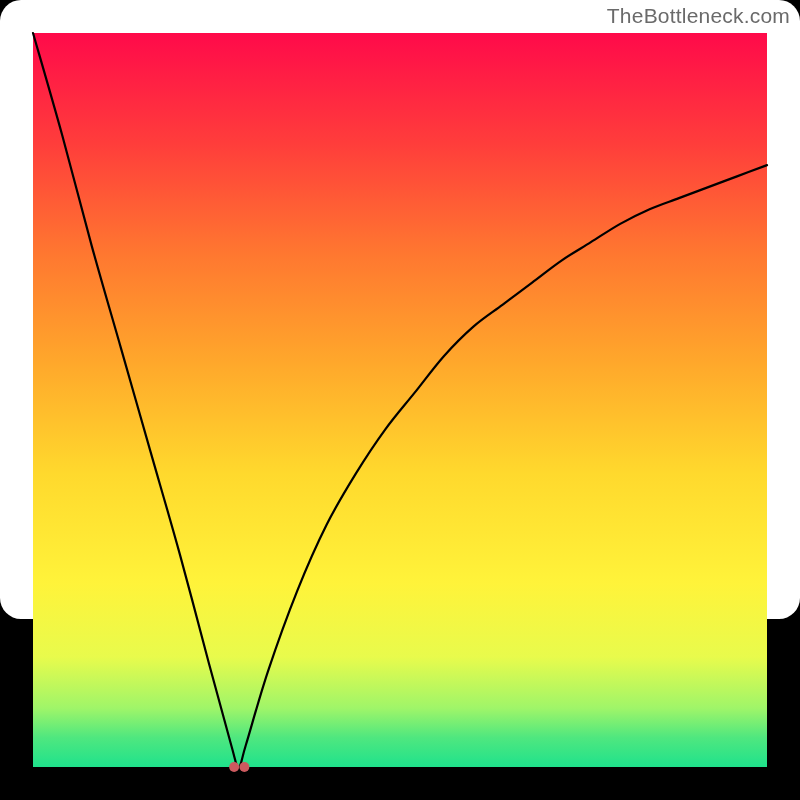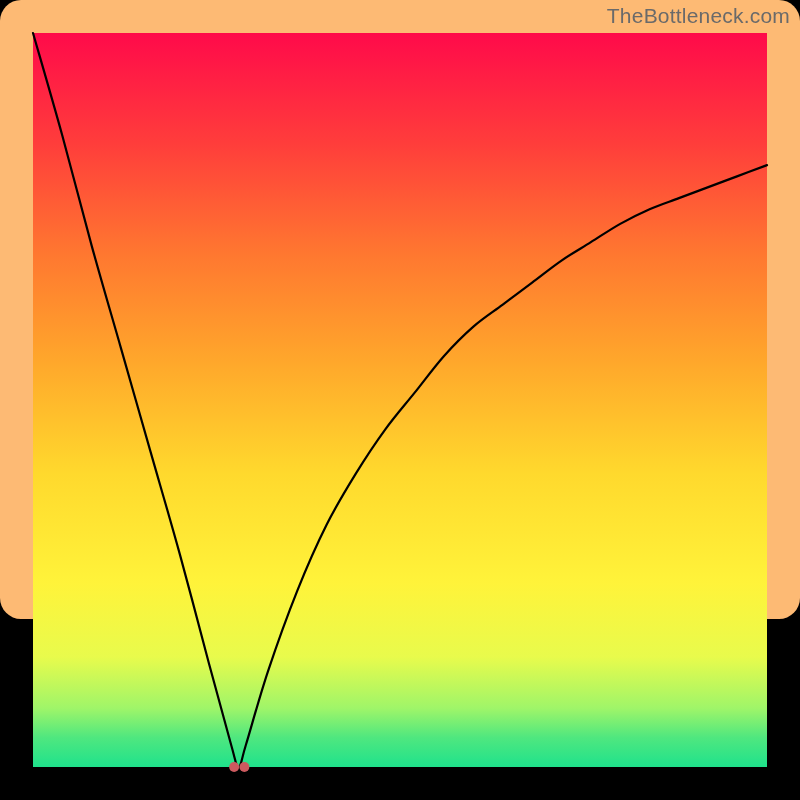--- a/index.html
+++ b/index.html
@@ -8,21 +8,21 @@
     width: 800px;
     height: 800px;
     overflow: hidden;
     background: #000;
     font-family: Arial, Helvetica, sans-serif;
   }
   .frame {
     position: relative;
     width: 800px;
     height: 619px;
-    background: #fdba74;
+    background: #ffffff;
     border-radius: 21px;
   }
   .plot-area {
     position: absolute;
     left: 33px;
     top: 33px;
     width: 734px;
     height: 734px;
     
     background: linear-gradient(to bottom,

